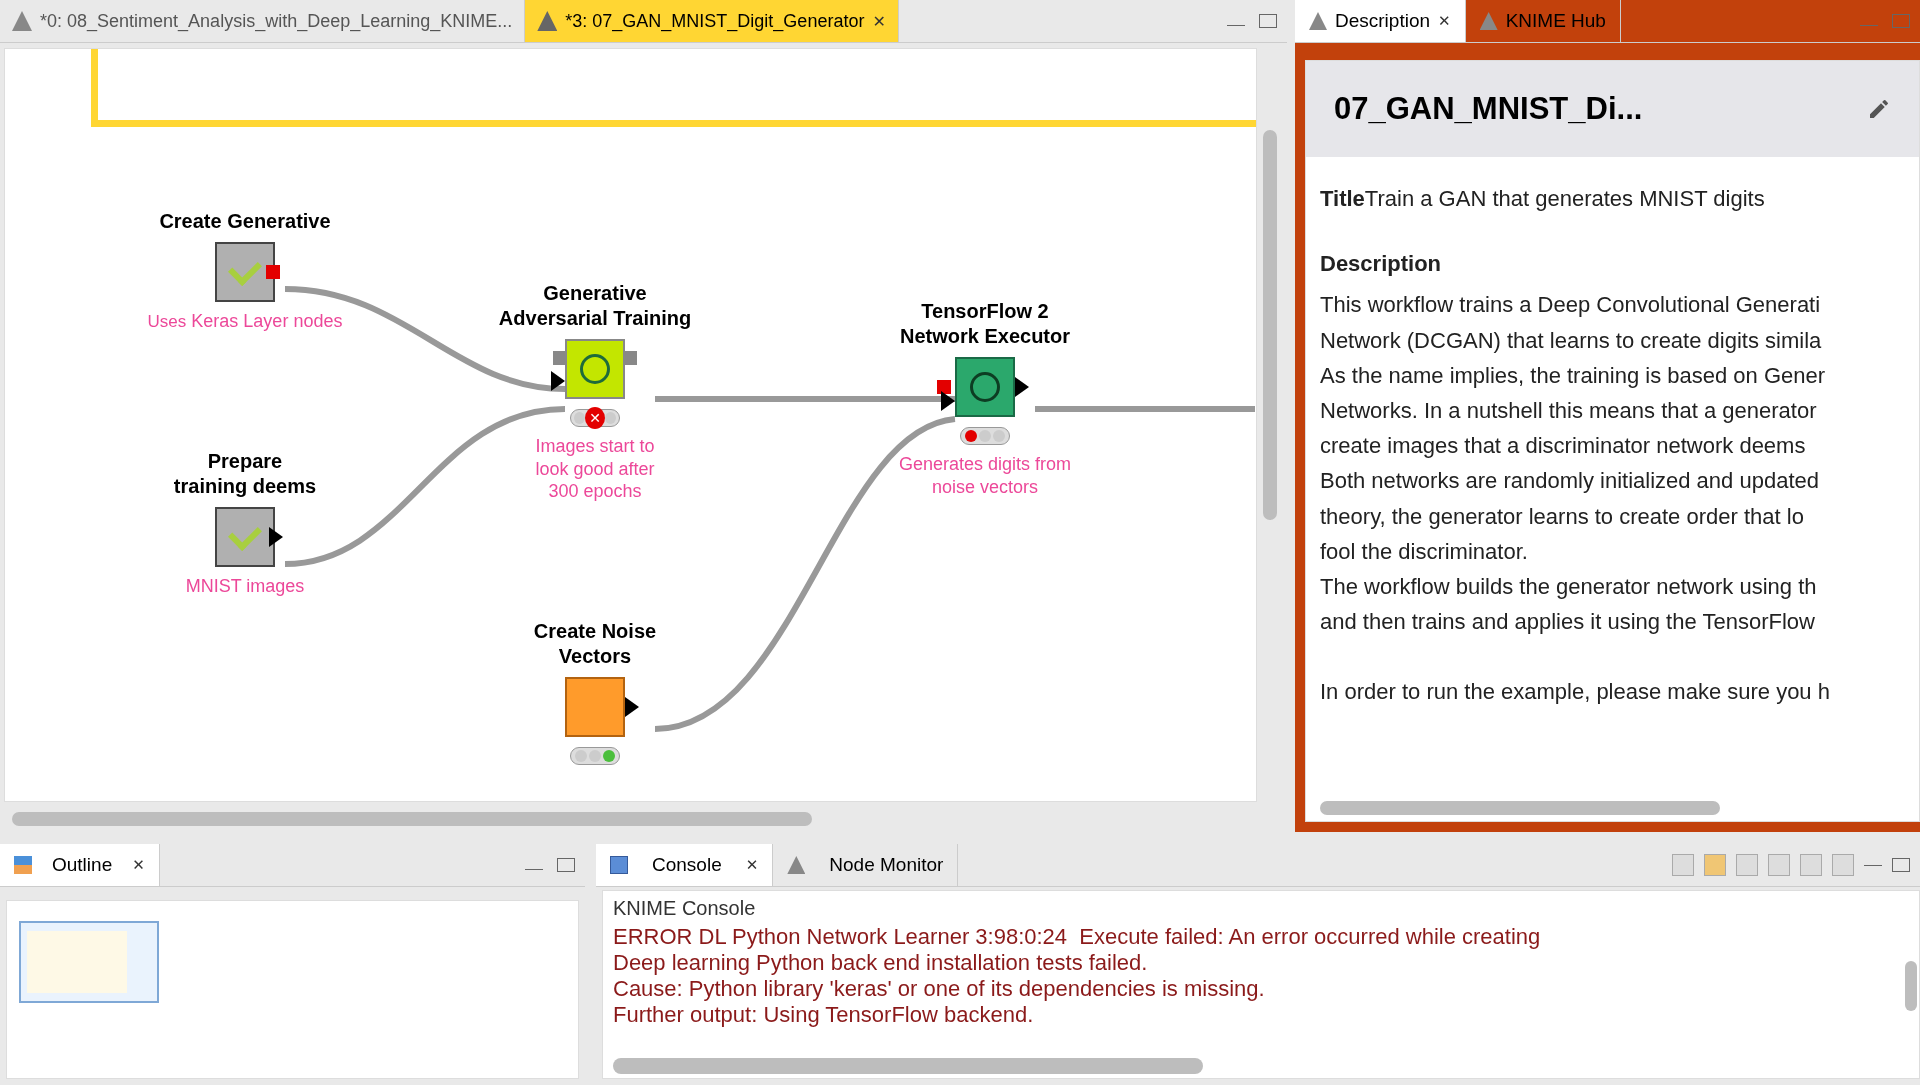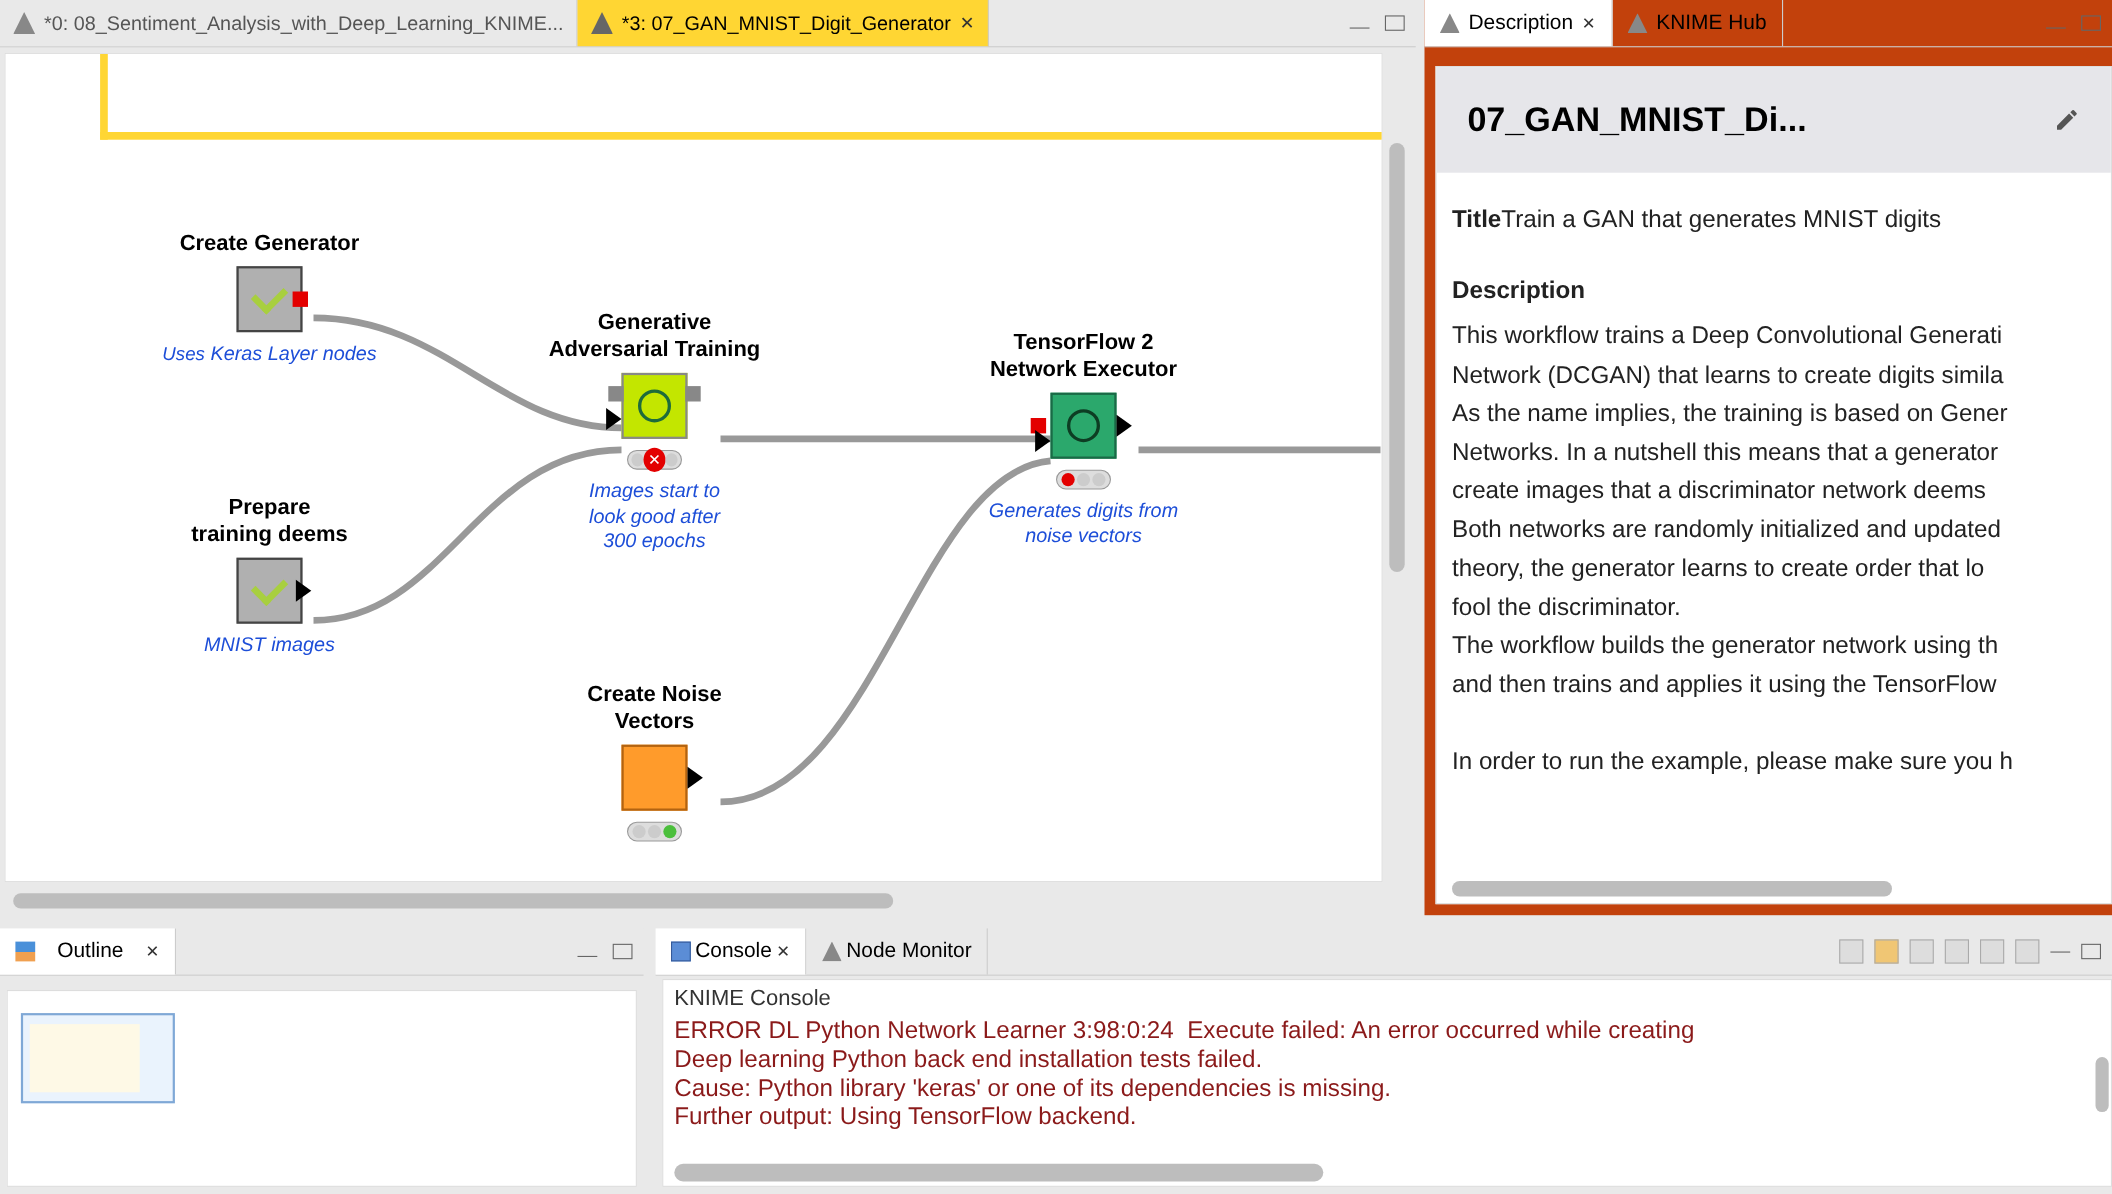--- a/index.html
+++ b/index.html
@@ -28,21 +28,21 @@
 .node-box.lime { background:#c3e600; }
 .node-box.green { background:#2ba86c; }
 .node-box.orange { background:#ff9b2b; }
 .check { width:28px; height:20px; border-left:6px solid #a8cf3f; border-bottom:6px solid #a8cf3f; transform:rotate(-45deg); margin-top:-6px; }
 .port-out { position:absolute; width:14px; height:14px; background:#e30000; right:-7px; top:50%; margin-top:-7px; }
 .port-in { position:absolute; width:14px; height:14px; background:#e30000; left:-20px; top:50%; margin-top:-7px; }
 .tri-in { position:absolute; left:-16px; top:50%; margin-top:-10px; width:0; height:0; border-top:10px solid transparent; border-bottom:10px solid transparent; border-left:14px solid #000; }
 .tri-out { position:absolute; right:-16px; top:50%; margin-top:-10px; width:0; height:0; border-top:10px solid transparent; border-bottom:10px solid transparent; border-left:14px solid #000; }
 .port-gray-l { position:absolute; left:-14px; top:10px; width:14px; height:14px; background:#888; }
 .port-gray-r { position:absolute; right:-14px; top:10px; width:14px; height:14px; background:#888; }
-.node-desc { font-size:18px; color:#1d4ed8; margin-top:8px; line-height:1.25;font-style:italic; }
+.node-desc { font-size:18px; color:#ec4899; margin-top:8px; line-height:1.25; }
 .status { width:50px; height:18px; margin:10px auto 0; background:#ddd; border:1px solid #999; border-radius:10px; display:flex; align-items:center; justify-content:space-around; padding:0 3px; }
 .status .dot { width:12px; height:12px; border-radius:50%; background:#ccc; }
 .status .red { background:#e30000; }
 .status .green { background:#4bbf3c; }
 .status .x-badge { width:22px; height:22px; border-radius:50%; background:#e30000; color:#fff; display:flex; align-items:center; justify-content:center; font-size:14px; }
 .icon-atom { width:30px; height:30px; border:3px solid #1e6b3b; border-radius:50%; position:relative; }
 
 svg.wires { position:absolute; left:0; top:0; width:100%; height:100%; pointer-events:none; }
 
 .vscroll { position:absolute; right:10px; top:130px; width:14px; height:390px; background:#bdbdbd; border-radius:7px; }
@@ -67,21 +67,21 @@
 .outline-panel { position:absolute; left:0; top:844px; width:585px; bottom:0; background:#e9e9e9; }
 .otab-bar { height:43px; display:flex; align-items:stretch; border-bottom:1px solid #ccc; }
 .otab { display:flex; align-items:center; padding:0 14px; background:#fff; border-right:1px solid #ccc; font-size:19px; gap:20px; }
 .outline-body { position:absolute; left:6px; top:56px; right:6px; bottom:6px; background:#fff; border:1px solid #ddd; }
 .mini { position:absolute; left:12px; top:20px; width:140px; height:82px; border:2px solid #7fa8d6; background:#eaf3fd; }
 .mini-inner { position:absolute; left:6px; top:8px; width:100px; height:62px; background:#fef9e6; }
 
 
 .console-panel { position:absolute; left:596px; top:844px; right:0; bottom:0; background:#e9e9e9; }
 .ctab-bar { height:43px; display:flex; align-items:stretch; border-bottom:1px solid #ccc; }
-.ctab { display:flex; align-items:center; padding:0 14px; border-right:1px solid #ccc; font-size:19px; gap:4px; cursor:pointer; }
+.ctab { display:flex; align-items:center; padding:0 14px; border-right:1px solid #ccc; font-size:19px; gap:24px; cursor:pointer; }
 .ctab.active { background:#fff; }
 .toolbar { margin-left:auto; display:flex; align-items:center; gap:10px; padding-right:10px; }
 .toolbar .tbtn { width:22px; height:22px; background:#ddd; border:1px solid #aaa; cursor:pointer; }
 .console-body { position:absolute; left:6px; right:0; top:46px; bottom:6px; background:#fff; border:1px solid #ddd; font-family:Menlo,Consolas,monospace; font-size:22px; padding:6px 10px; overflow:hidden; }
 .console-title { color:#333; font-family:-apple-system,Arial,sans-serif; font-size:20px; margin-bottom:4px; }
 .console-line { color:#8b1a1a; white-space:pre; }
 .console-hscroll { position:absolute; left:10px; bottom:4px; width:590px; height:16px; background:#bdbdbd; border-radius:8px; }
 .console-vscroll { position:absolute; right:2px; top:70px; width:12px; height:50px; background:#bdbdbd; border-radius:6px; }
 </style>
 </head>
@@ -109,21 +109,21 @@
 
     <svg class="wires">
       <path d="M280 240 C 400 240, 450 340, 560 340" stroke="#999" stroke-width="6" fill="none"></path>
       <path d="M280 515 C 400 515, 430 360, 560 360" stroke="#999" stroke-width="6" fill="none"></path>
       <path d="M650 350 L 950 350" stroke="#999" stroke-width="6" fill="none"></path>
       <path d="M650 680 C 790 680, 830 380, 950 370" stroke="#999" stroke-width="6" fill="none"></path>
       <path d="M1030 360 L 1250 360" stroke="#999" stroke-width="6" fill="none"></path>
     </svg>
 
     <div class="node" style="left:110px; top:160px; width:260px;">
-      <div class="node-title">Create Generator</div>
+      <div class="node-title">Create Generative</div>
       <div class="node-box gray">
         <div class="check"></div>
         <div class="port-out"></div>
       </div>
       <div class="node-desc">
         <span style="font-size:17px">Uses</span>
         <span>Keras Layer nodes</span>
       </div>
     </div>
 

